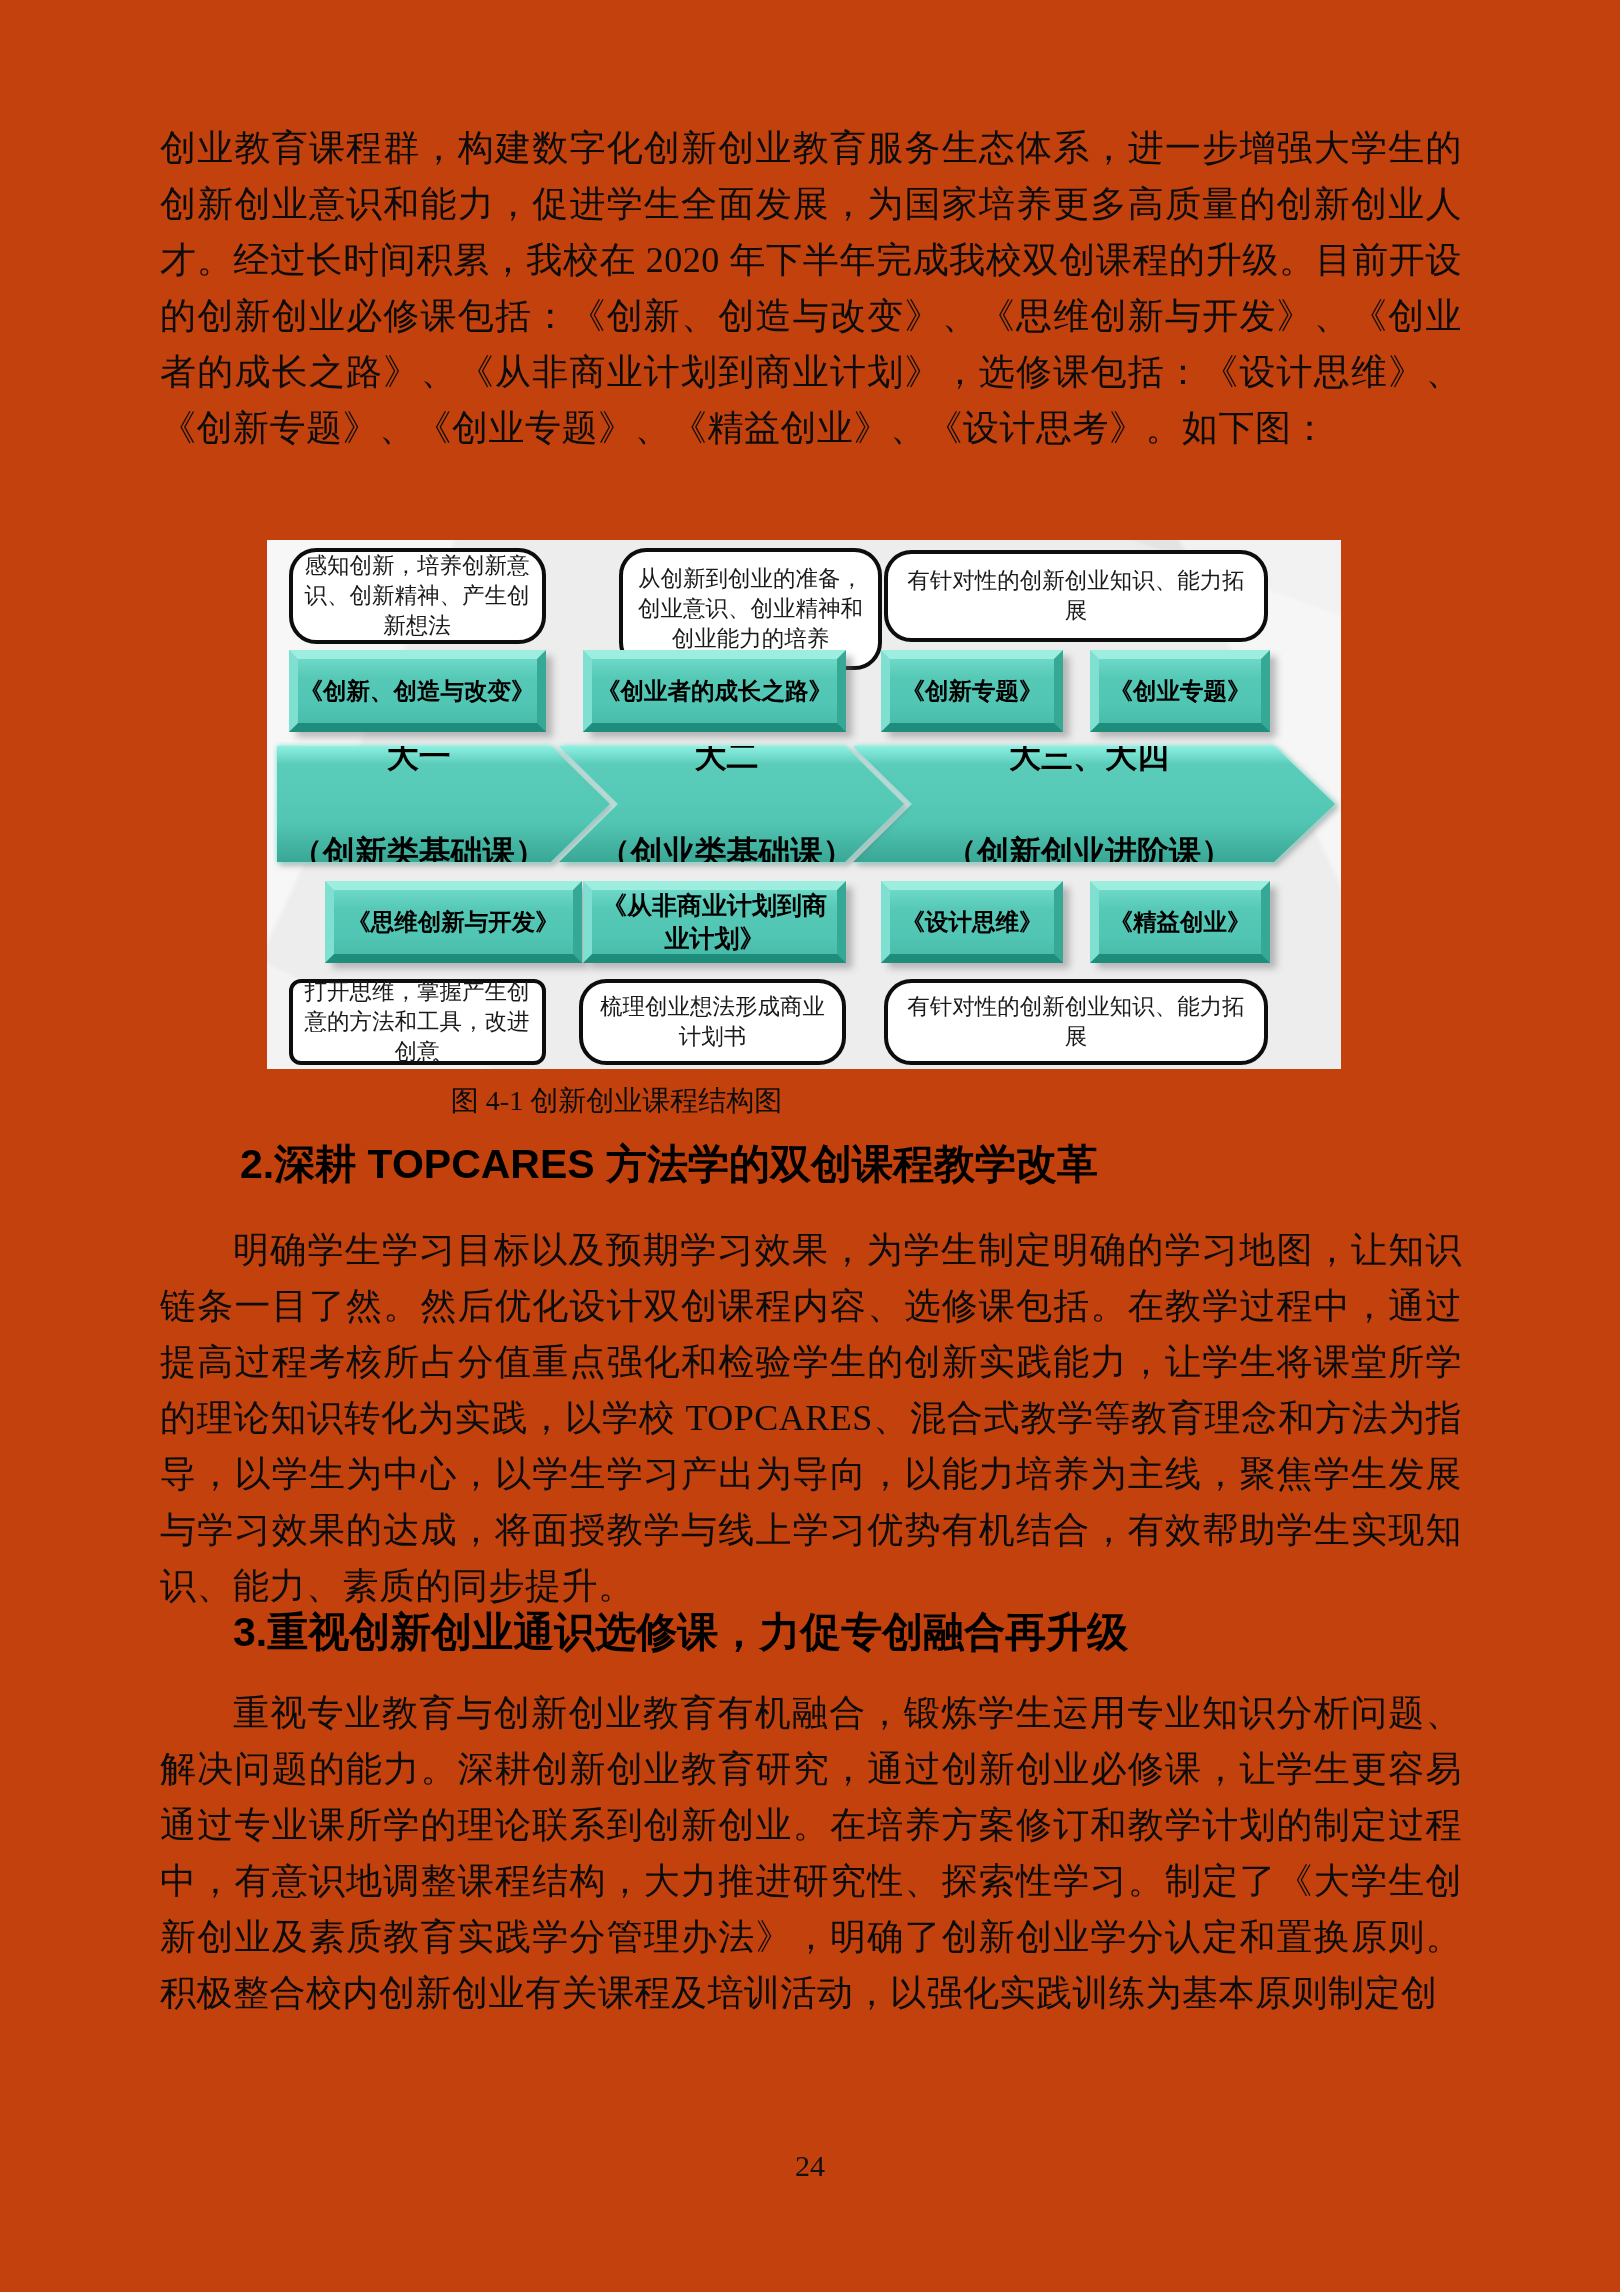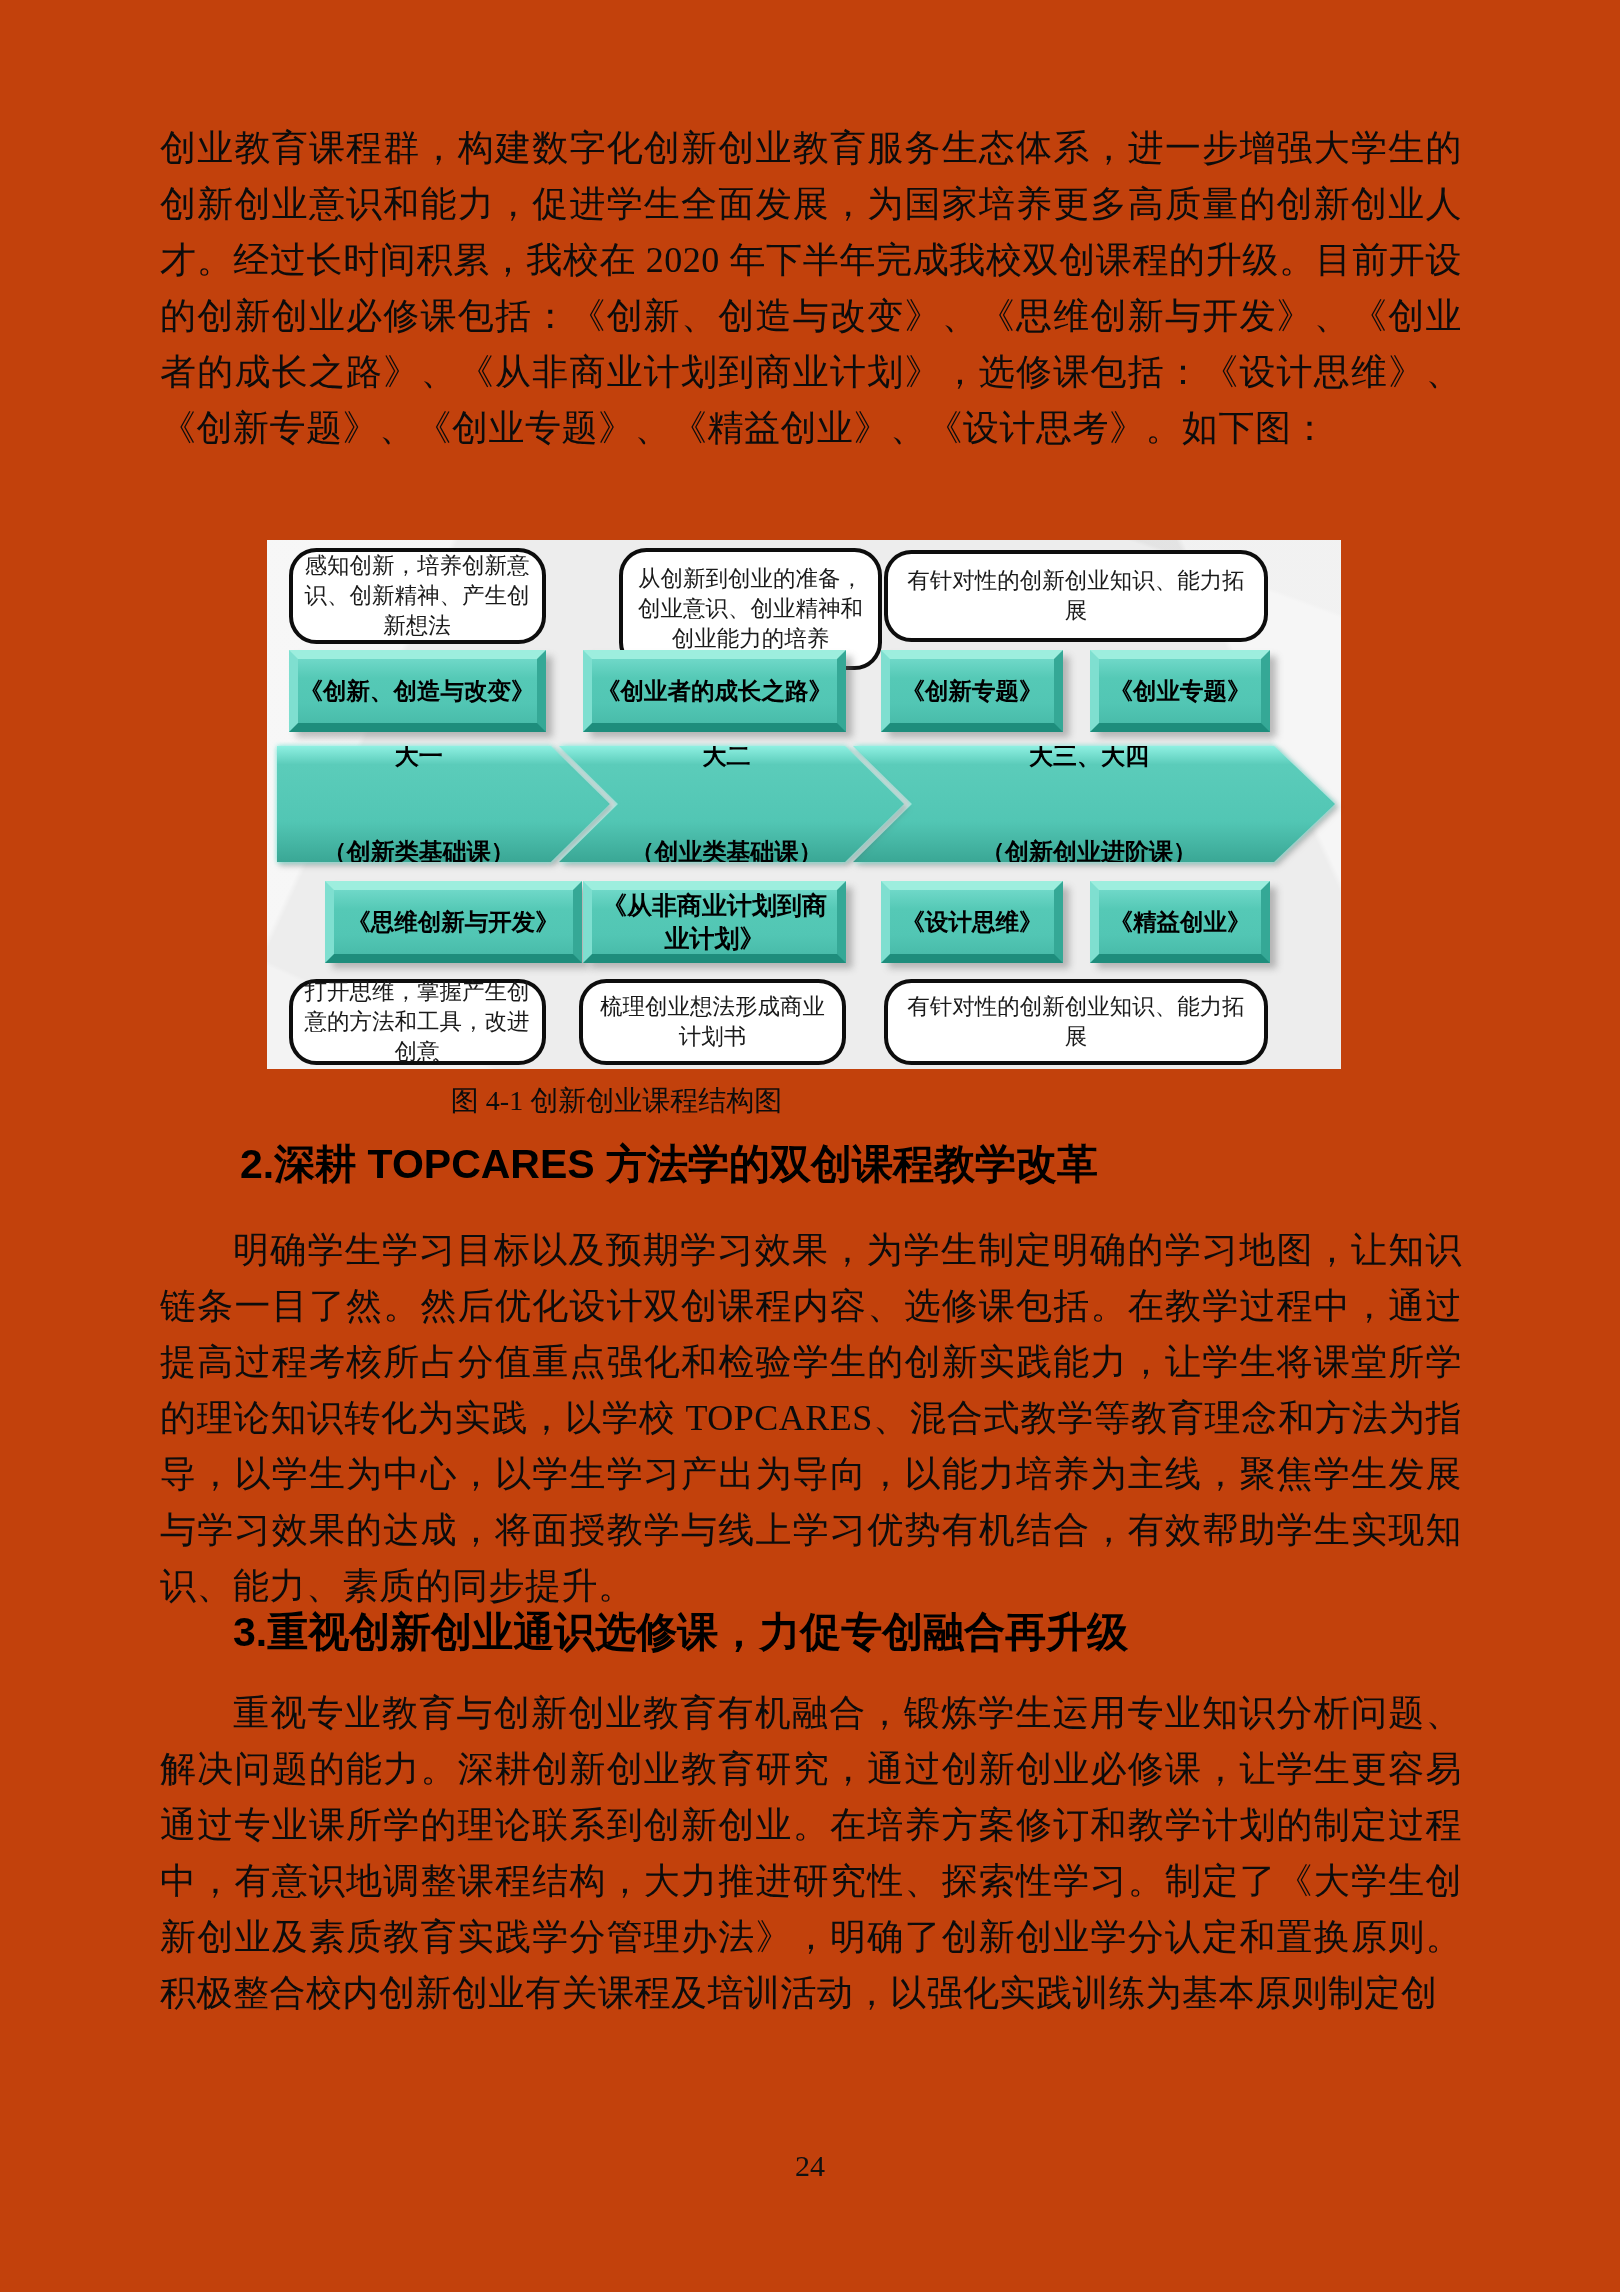--- a/index.html
+++ b/index.html
@@ -95,21 +95,21 @@
   .seg-wrap{
     position:absolute;
     filter:drop-shadow(0 0 2.9px #7df2e2) drop-shadow(3.9px 3.9px 2.9px rgba(90,90,90,.4));
   }
   .seg{
     width:100%;height:100%;
     background:linear-gradient(180deg,#8ff0e2 0%,#5bccba 16%,#52c6b4 65%,#3aa795 100%);
     display:flex;flex-direction:column;align-items:center;justify-content:center;
     text-align:center;
     font-family:"Liberation Sans",sans-serif;
-    font-weight:700;font-size:24px;line-height:52px;color:#000;
+    font-weight:700;font-size:32px;line-height:52px;color:#000;
     box-sizing:border-box;
     gap:44px;
   }
   .seg.first{clip-path:polygon(0 0,calc(100% - 59px) 0,100% 50%,calc(100% - 59px) 100%,0 100%);padding-right:49px;}
   .seg.mid{clip-path:polygon(0 0,calc(100% - 59px) 0,100% 50%,calc(100% - 59px) 100%,0 100%,59px 50%);padding-left:29px;padding-right:39px;}
   .seg.last{clip-path:polygon(0 0,calc(100% - 61px) 0,100% 50%,calc(100% - 61px) 100%,0 100%,59px 50%);padding-left:29px;padding-right:39px;}
   
   #g1{left:21.6px;top:7.8px;width:257px;height:96px;}
   #g2{left:316px;top:7.8px;width:263px;height:122px;margin-left:36px;}
   #g3{left:617px;top:9.8px;width:384px;height:92px;}
@@ -121,21 +121,21 @@
   
   #s1{left:9.8px;top:206px;width:333px;height:116px;}
   #s2{left:292px;top:206px;width:345px;height:116px;}
   #s3{left:586px;top:206px;width:482px;height:116px;}
   
   #b1{left:21.6px;top:341px;width:257px;height:82px;margin-left:36px;}
   #b2{left:316px;top:341px;width:263px;height:82px;}
   #b3{left:614px;top:341px;width:182px;height:82px;}
   #b4{left:823px;top:341px;width:180px;height:82px;}
   
-  #g4{left:21.6px;top:439px;width:257px;height:86px;}
+  #g4{left:21.6px;top:439px;width:257px;height:86px;border-radius:12px;}
   #g5{left:312px;top:439px;width:267px;height:86px;}
   #g6{left:617px;top:439px;width:384px;height:86px;}
 </style>
 </head>
 <body>
 
 <div class="page">
 
   <div id="p1" class="para">创业教育课程群，构建数字化创新创业教育服务生态体系，进一步增强大学生的创新创业意识和能力，促进学生全面发展，为国家培养更多高质量的创新创业人才。经过长时间积累，我校在 2020 年下半年完成我校双创课程的升级。目前开设的创新创业必修课包括：《创新、创造与改变》、《思维创新与开发》、《创业者的成长之路》、《从非商业计划到商业计划》，选修课包括：《设计思维》、《创新专题》、《创业专题》、《精益创业》、《设计思考》。如下图：</div>
 

